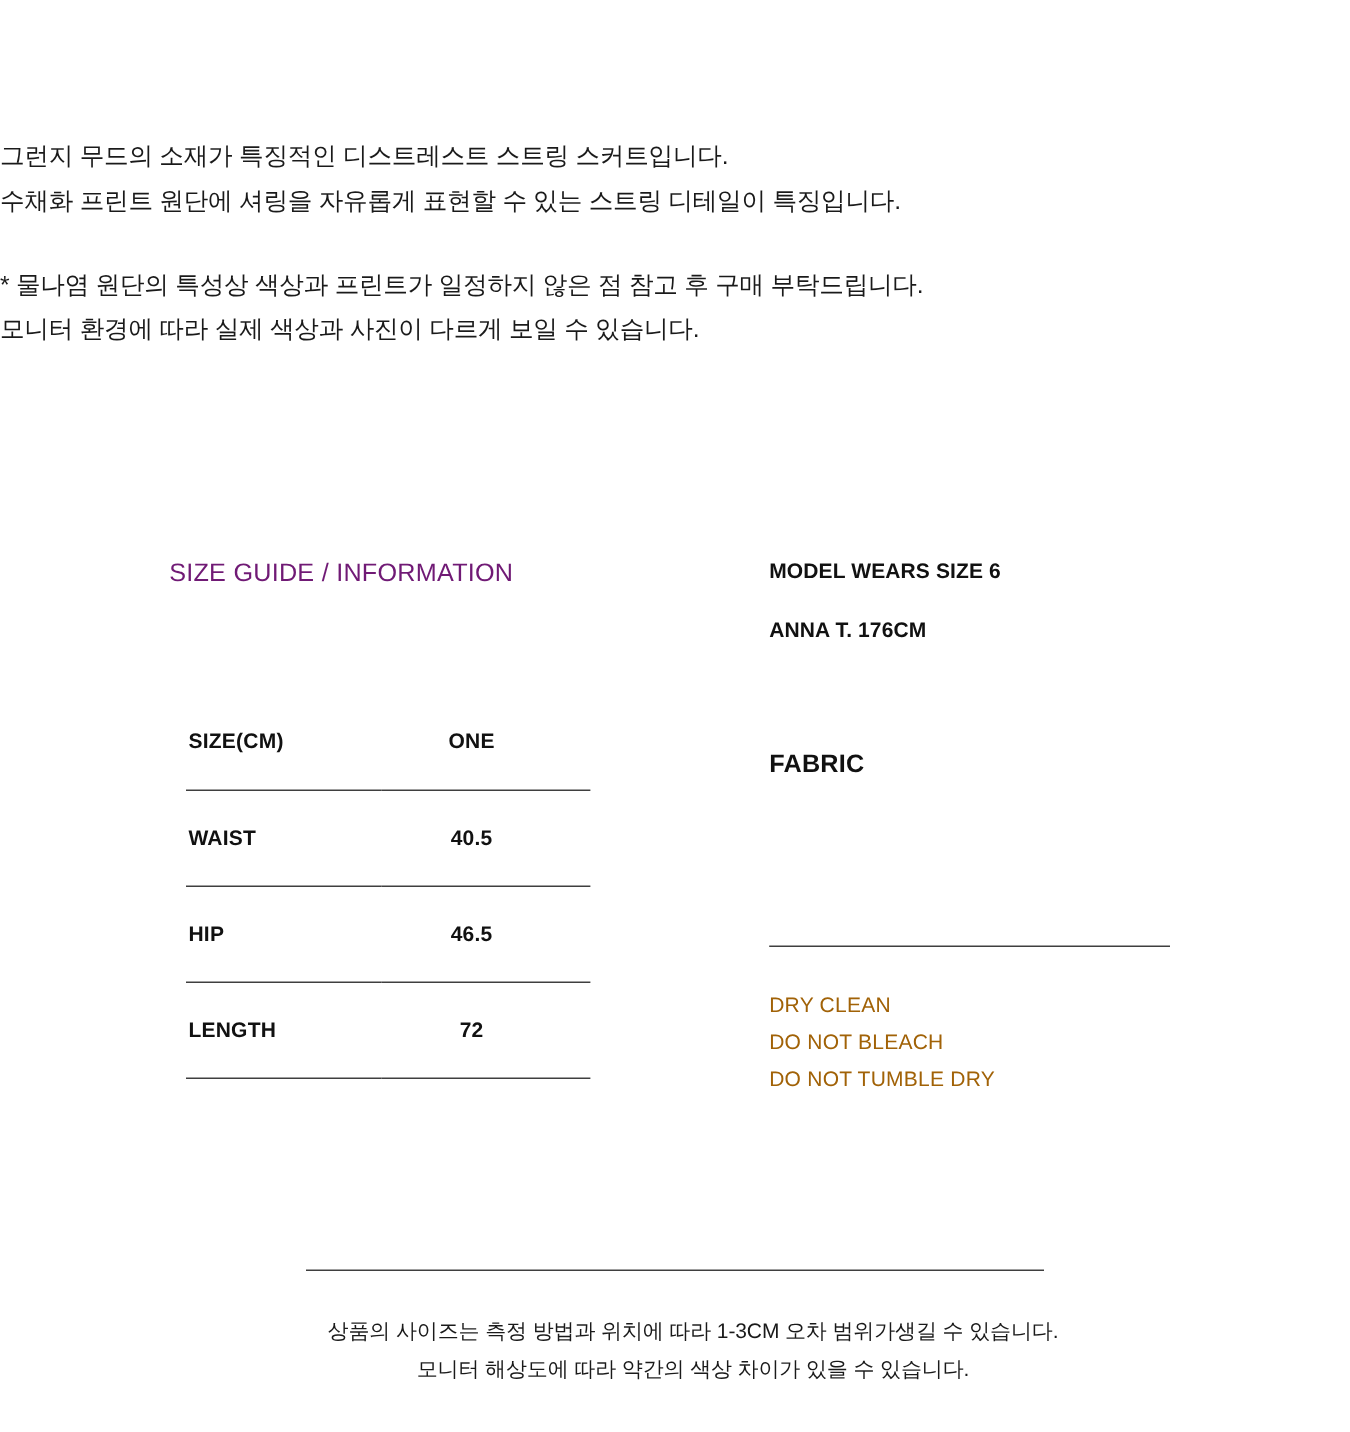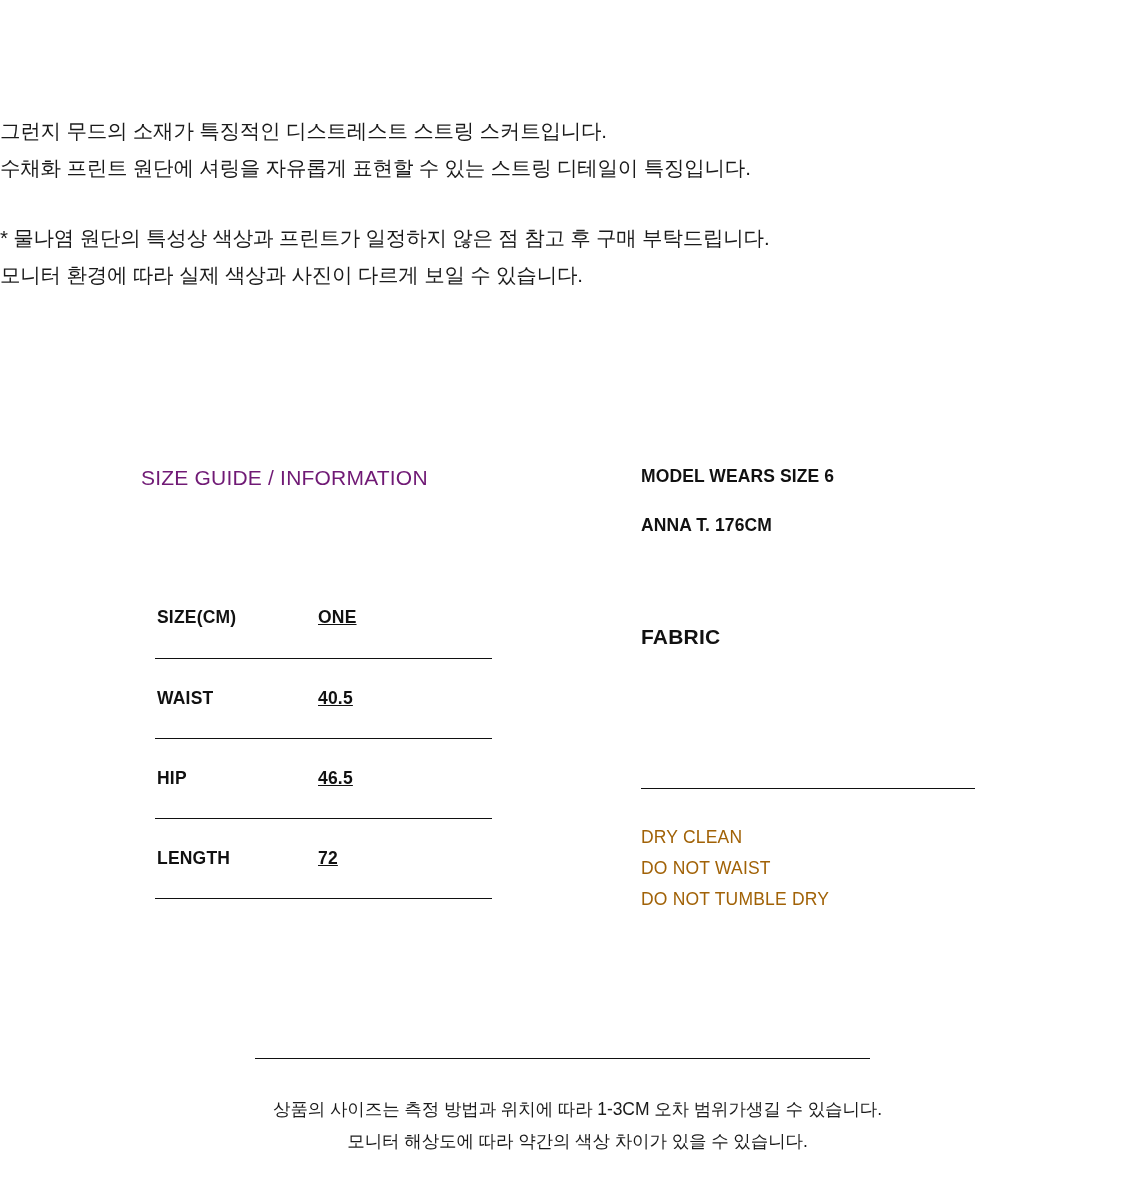--- a/index.html
+++ b/index.html
@@ -99,24 +99,23 @@
     font-size: 17.5px;
     font-weight: 600;
     letter-spacing: 0.2px;
     color: #111111;
   }
   .size-table td.label {
     text-align: left;
     padding-left: 2px;
   }
   .size-table td.value {
-    text-align: left;
+    text-align: center;
     width: 150px;
     padding-right: 24px;
-    text-decoration: underline;
   }
 
   
   .fabric-title {
     position: absolute;
     left: 0;
     top: 142px;
     font-size: 21px;
     font-weight: 700;
     letter-spacing: 0.2px;
@@ -221,21 +220,21 @@
       <p class="model-line">MODEL WEARS SIZE 6</p>
       <p class="model-line model-sub">ANNA T. 176CM</p>
 
       <h2 class="fabric-title">FABRIC</h2>
 
 
       <div class="fabric-rule"></div>
 
       <div class="care-list">
         <div>DRY CLEAN</div>
-        <div>DO NOT WAIST</div>
+        <div>DO NOT BLEACH</div>
         <div>DO NOT TUMBLE DRY</div>
       </div>
     </div>
 
   </div>
 
   <div class="footer-rule"></div>
 
   <div class="footer-note">
     <p>상품의 사이즈는 측정 방법과 위치에 따라 1-3CM 오차 범위가생길 수 있습니다.</p>

